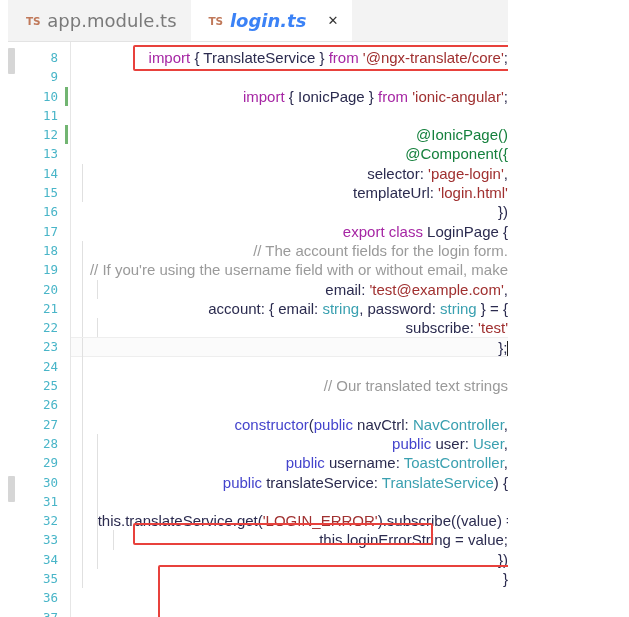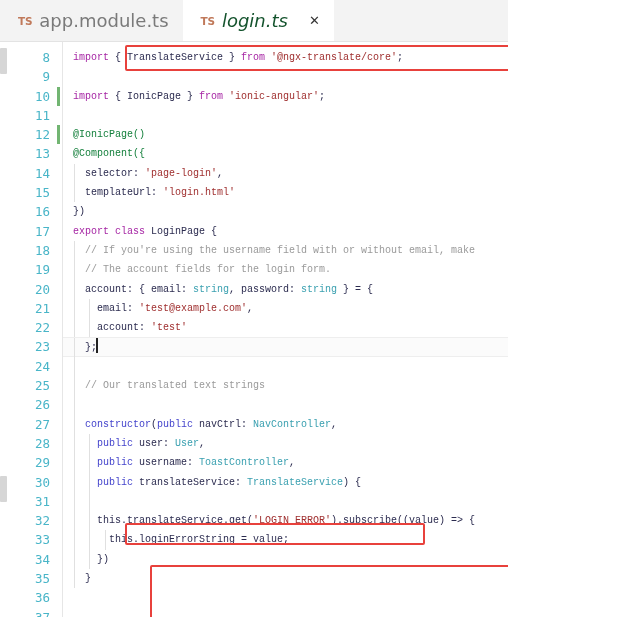--- a/index.html
+++ b/index.html
@@ -15,20 +15,21 @@
     -webkit-font-smoothing: antialiased;
   }
 
   
   #editor-window {
     position: relative;
     width: 508px;
     height: 617px;
     background: #ffffff;
     box-sizing: border-box;
+    padding-left: 8px;
   }
 
   
   #tab-bar {
     position: relative;
     height: 41px;
     background: #f3f3f3;
     border-bottom: 1px solid #e3e3e3;
     display: flex;
     align-items: stretch;
@@ -57,22 +58,23 @@
     letter-spacing: -0.2px;
     flex: 0 0 auto;
   }
   .tab .tab-label {
     font-family: "DejaVu Sans", sans-serif;
     font-size: 18px;
     color: #7a7a7a;
     white-space: nowrap;
   }
   .tab.is-active .tab-label {
-    color: #14532d;
+    color: #3b82f6;
     font-style: italic;
+    font-weight: bold;
   }
   .tab .tab-close {
     margin-left: 14px;
     font-size: 13px;
     line-height: 1;
     color: #333333;
     font-weight: bold;
     flex: 0 0 auto;
   }
   #tab-spacer {
@@ -160,26 +162,27 @@
     position: relative;
     flex: 1 1 auto;
     background: #ffffff;
     padding-top: 6px;
     overflow: hidden;
   }
   .code-line {
     height: 19.3px;
     line-height: 19.3px;
     white-space: pre;
-    font-family: Liberation Mono, monospace;
-    font-size: 10px;
+    font-family: Liberation Sans, sans-serif;
+    font-size: 15px;
     color: #2b2b4f;
     padding-left: 10px;
     position: relative;
     box-sizing: border-box;
+    text-align: right;
   }
   .code-line.current {
     background: #fbfbfb;
     border-top: 1px solid #eeeeee;
     border-bottom: 1px solid #eeeeee;
     height: 19.3px;
   }
 
   
   .guide {
@@ -321,25 +324,25 @@
         <div class="code-line"><span class="t-kw">import</span><span class="t-plain"> { TranslateService } </span><span class="t-kw">from</span><span class="t-plain"> </span><span class="t-str">'@ngx-translate/core'</span><span class="t-plain">;</span></div>
         <div class="code-line"></div>
         <div class="code-line"><span class="t-kw">import</span><span class="t-plain"> { IonicPage } </span><span class="t-kw">from</span><span class="t-plain"> </span><span class="t-str">'ionic-angular'</span><span class="t-plain">;</span></div>
         <div class="code-line"></div>
         <div class="code-line"><span class="t-deco">@IonicPage()</span></div>
         <div class="code-line"><span class="t-deco">@Component({</span></div>
         <div class="code-line"><span class="guide g1"></span><span class="t-plain">  selector: </span><span class="t-str">'page-login'</span><span class="t-plain">,</span></div>
         <div class="code-line"><span class="guide g1"></span><span class="t-plain">  templateUrl: </span><span class="t-str">'login.html'</span></div>
         <div class="code-line"><span class="t-plain">})</span></div>
         <div class="code-line"><span class="t-kw">export</span><span class="t-plain"> </span><span class="t-kw">class</span><span class="t-plain"> LoginPage {</span></div>
+        <div class="code-line"><span class="guide g1"></span><span class="t-cmt">  // The account fields for the login form.</span></div>
         <div class="code-line"><span class="guide g1"></span><span class="t-cmt">  // If you're using the username field with or without email, make</span></div>
-        <div class="code-line"><span class="guide g1"></span><span class="t-cmt">  // The account fields for the login form.</span></div>
+        <div class="code-line"><span class="guide g1"></span><span class="guide g2"></span><span class="t-plain">    email: </span><span class="t-str">'test@example.com'</span><span class="t-plain">,</span></div>
         <div class="code-line"><span class="guide g1"></span><span class="t-plain">  account: { email: </span><span class="t-type">string</span><span class="t-plain">, password: </span><span class="t-type">string</span><span class="t-plain"> } = {</span></div>
-        <div class="code-line"><span class="guide g1"></span><span class="guide g2"></span><span class="t-plain">    email: </span><span class="t-str">'test@example.com'</span><span class="t-plain">,</span></div>
-        <div class="code-line"><span class="guide g1"></span><span class="guide g2"></span><span class="t-plain">    account: </span><span class="t-str">'test'</span></div>
+        <div class="code-line"><span class="guide g1"></span><span class="guide g2"></span><span class="t-plain">    subscribe: </span><span class="t-str">'test'</span></div>
         <div class="code-line current"><span class="guide g1"></span><span class="t-plain">  };</span><span class="caret"></span></div>
         <div class="code-line"><span class="guide g1"></span></div>
         <div class="code-line"><span class="guide g1"></span><span class="t-cmt">  // Our translated text strings</span></div>
         <div class="code-line"><span class="guide g1"></span></div>
         <div class="code-line"><span class="guide g1"></span><span class="t-plain">  </span><span class="t-kw2">constructor</span><span class="t-plain">(</span><span class="t-kw2">public</span><span class="t-plain"> navCtrl: </span><span class="t-type">NavController</span><span class="t-plain">,</span></div>
         <div class="code-line"><span class="guide g1"></span><span class="guide g2"></span><span class="t-plain">    </span><span class="t-kw2">public</span><span class="t-plain"> user: </span><span class="t-type">User</span><span class="t-plain">,</span></div>
         <div class="code-line"><span class="guide g1"></span><span class="guide g2"></span><span class="t-plain">    </span><span class="t-kw2">public</span><span class="t-plain"> username: </span><span class="t-type">ToastController</span><span class="t-plain">,</span></div>
         <div class="code-line"><span class="guide g1"></span><span class="guide g2"></span><span class="t-plain">    </span><span class="t-kw2">public</span><span class="t-plain"> translateService: </span><span class="t-type">TranslateService</span><span class="t-plain">) {</span></div>
         <div class="code-line"><span class="guide g1"></span><span class="guide g2"></span></div>
         <div class="code-line"><span class="guide g1"></span><span class="guide g2"></span><span class="t-plain">    this.translateService.get(</span><span class="t-str">'LOGIN_ERROR'</span><span class="t-plain">).subscribe((value) =&gt; {</span></div>

